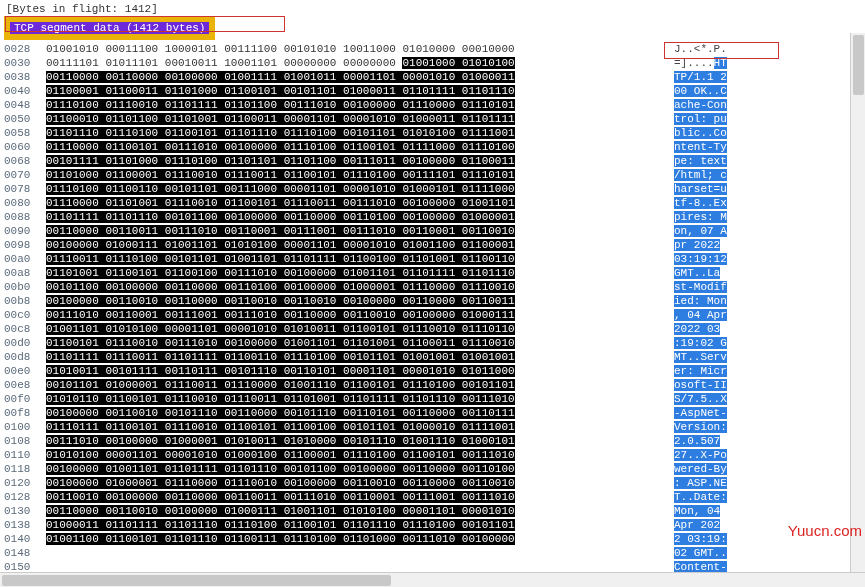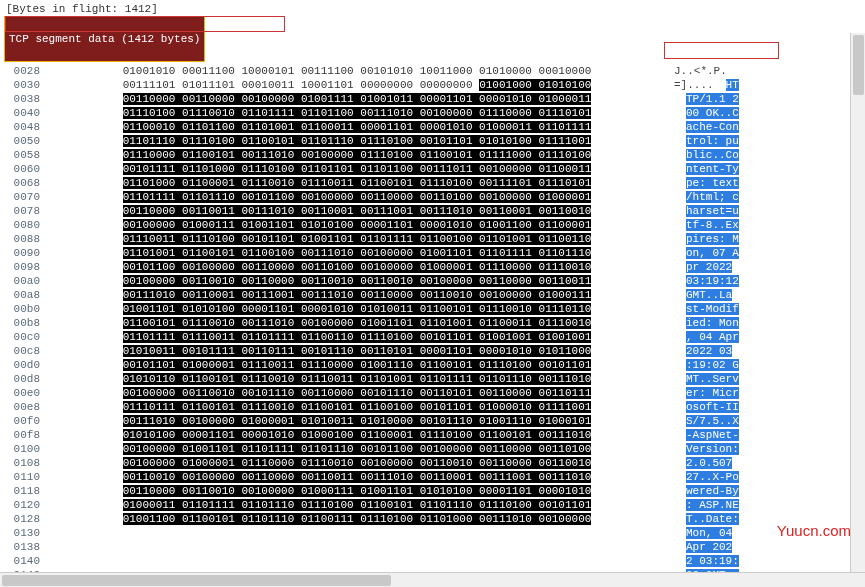--- a/index.html
+++ b/index.html
@@ -14,67 +14,66 @@
     }
     .top-region {
       padding: 2px 4px;
       background: #fff;
     }
     .bytes-flight {
       color: #333;
       padding: 1px 2px;
     }
     .segment-label {
-      background: #7f1d1d;
+      background: #6d28d9;
       color: #fff;
-      padding: 16px 4px;
+      padding: 0 4px;
       display: inline-block;
-      border: 1px solid #eab308;
+      border: 6px solid #eab308;
       position: relative;
     }
     .highlight-box {
       position: absolute;
       border: 1px solid #c33;
       pointer-events: none;
       z-index: 5;
     }
     .box-top { top: 16px; left: 5px; width: 280px; height: 16px; }
     .box-right { top: 42px; right: 86px; width: 115px; height: 17px; }
     .hex-container {
       display: flex;
       padding: 0 4px;
       user-select: text;
     }
     .offset-col {
       flex: 0 0 42px;
       padding-right: 6px;
-      text-align: right;
+      text-align: left;
     }
     .offset-col div { color: #5a6a7a; padding: 0.5px 0; line-height: 13px; }
     .binary-col {
       flex: 0 0 622px;
       overflow: hidden;
       white-space: nowrap;
-      text-align: center;
     }
     .binary-col .row { line-height: 13px; padding: 0.5px 0; }
     .b-plain { color: #333; background: transparent; }
     .b-sel { background: #000000; color: #fff; }
     .ascii-col {
       flex: 0 0 100px;
       padding-left: 6px;
       overflow: hidden;
       white-space: nowrap;
     }
     .ascii-col .row { line-height: 13px; padding: 0.5px 0; }
     .a-plain { color: #444; text-align: center; }
-    .a-sel { background: #2e7de0; color: #fff; margin-left: 12px; }
+    .a-sel { background: #2e7de0; color: #fff; }
     .watermark {
       position: absolute;
-      right: 14px;
+      right: 3px;
       bottom: 48px;
       color: #d22;
       font-family: sans-serif;
       font-size: 15px;
       font-weight: 500;
       z-index: 10;
     }
     .scrollbar-bottom {
       position: absolute;
       bottom: 0;
@@ -162,26 +161,29 @@
       <div>0138</div>
       <div>0140</div>
       <div>0148</div>
       <div>0150</div>
       <div>0158</div>
     </div>
   <div class="binary-col" id="binary">
       <div class="row"><span class="b-plain">01001010 00011100 10000101 00111100 00101010 10011000 01010000 00010000</span></div>
       <div class="row"><span class="b-plain">00111101 01011101 00010011 10001101 00000000 00000000 </span><span class="b-sel">01001000 01010100</span></div>
       <div class="row"><span class="b-sel">00110000 00110000 00100000 01001111 01001011 00001101 00001010 01000011</span></div>
+      <div class="row"><span class="b-sel">01100001 01100011 01101000 01100101 00101101 01000011 01101111 01101110</span></div>
       <div class="row"><span class="b-sel">01110100 01110010 01101111 01101100 00111010 00100000 01110000 01110101</span></div>
       <div class="row"><span class="b-sel">01100010 01101100 01101001 01100011 00001101 00001010 01000011 01101111</span></div>
       <div class="row"><span class="b-sel">01101110 01110100 01100101 01101110 01110100 00101101 01010100 01111001</span></div>
       <div class="row"><span class="b-sel">01110000 01100101 00111010 00100000 01110100 01100101 01111000 01110100</span></div>
       <div class="row"><span class="b-sel">00101111 01101000 01110100 01101101 01101100 00111011 00100000 01100011</span></div>
       <div class="row"><span class="b-sel">01101000 01100001 01110010 01110011 01100101 01110100 00111101 01110101</span></div>
+      <div class="row"><span class="b-sel">01110100 01100110 00101101 00111000 00001101 00001010 01000101 01111000</span></div>
+      <div class="row"><span class="b-sel">01110000 01101001 01110010 01100101 01110011 00111010 00100000 01001101</span></div>
       <div class="row"><span class="b-sel">01101111 01101110 00101100 00100000 00110000 00110100 00100000 01000001</span></div>
       <div class="row"><span class="b-sel">00110000 00110011 00111010 00110001 00111001 00111010 00110001 00110010</span></div>
       <div class="row"><span class="b-sel">00100000 01000111 01001101 01010100 00001101 00001010 01001100 01100001</span></div>
       <div class="row"><span class="b-sel">01110011 01110100 00101101 01001101 01101111 01100100 01101001 01100110</span></div>
       <div class="row"><span class="b-sel">01101001 01100101 01100100 00111010 00100000 01001101 01101111 01101110</span></div>
       <div class="row"><span class="b-sel">00101100 00100000 00110000 00110100 00100000 01000001 01110000 01110010</span></div>
       <div class="row"><span class="b-sel">00100000 00110010 00110000 00110010 00110010 00100000 00110000 00110011</span></div>
       <div class="row"><span class="b-sel">00111010 00110001 00111001 00111010 00110000 00110010 00100000 01000111</span></div>
       <div class="row"><span class="b-sel">01001101 01010100 00001101 00001010 01010011 01100101 01110010 01110110</span></div>
       <div class="row"><span class="b-sel">01100101 01110010 00111010 00100000 01001101 01101001 01100011 01110010</span></div>

